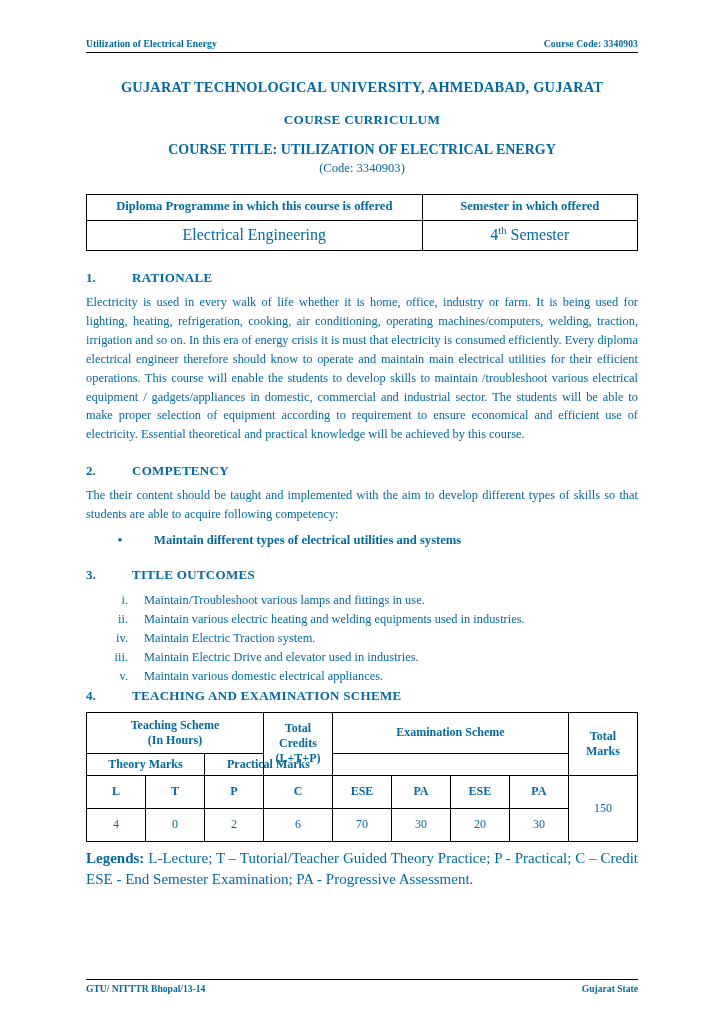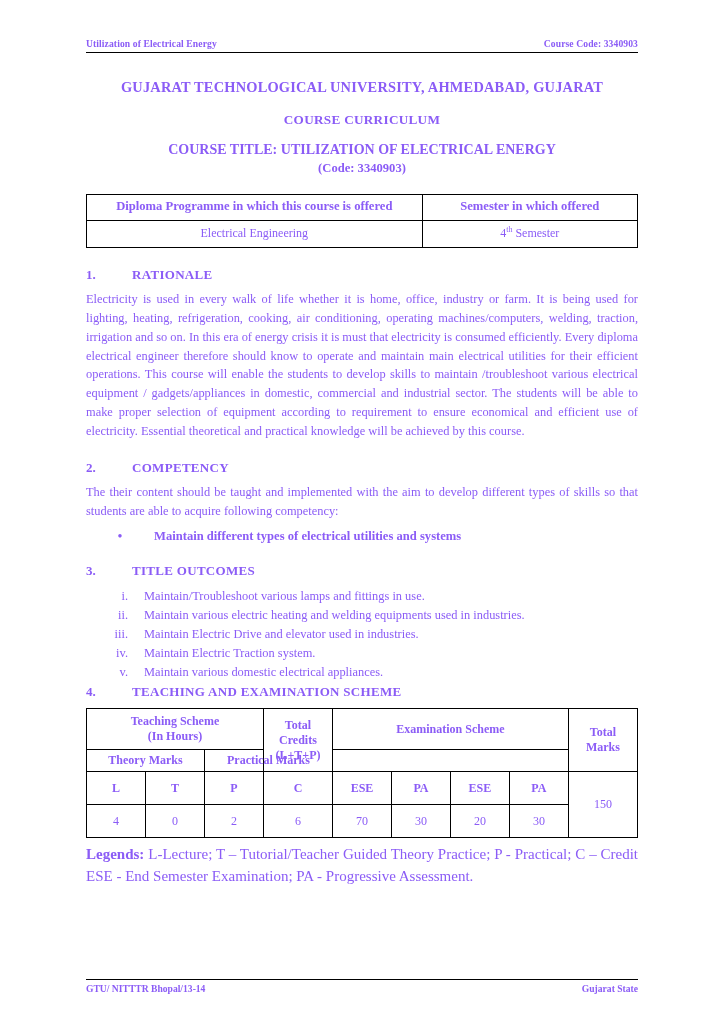--- a/index.html
+++ b/index.html
@@ -12,21 +12,21 @@
   }
   .page {
     width: 724px;
     height: 1024px;
     background: #ffffff;
     position: relative;
     margin: 0 auto;
     box-sizing: border-box;
     padding: 38px 86px 30px 86px;
     font-size: 12.4px;
-    color: #8b5cf6;
+    color: #0369a1;
     overflow: hidden;
   }
   .header-row {
     display: flex;
     justify-content: space-between;
     align-items: flex-end;
     font-size: 9.6px;
     font-weight: bold;
     padding-bottom: 3px;
     border-bottom: 1.2px solid #000;
@@ -47,40 +47,40 @@
     margin-top: 16px;
     letter-spacing: 0.3px;
   }
   .t3 {
     font-size: 14px;
     font-weight: bold;
     margin-top: 14px;
   }
   .t4 {
     font-size: 12.6px;
-    font-weight: bold;
+    font-weight: normal;
     margin-top: 3px;
   }
   table.prog {
     border-collapse: collapse;
     width: 100%;
     margin-top: 18px;
     table-layout: fixed;
   }
   table.prog td {
     border: 1.3px solid #000;
     text-align: center;
     padding: 4px 2px 6px 2px;
   }
   table.prog td.head {
     font-weight: bold;
     font-size: 12.6px;
   }
   table.prog td.val {
-    font-size: 12px;
+    font-size: 16px;
   }
   .sec {
     margin-top: 19px;
     display: flex;
     font-weight: bold;
     font-size: 13px;
   }
   .sec .num {
     width: 46px;
     flex: 0 0 46px;
@@ -224,26 +224,26 @@
   <ol class="roman">
     <li>
       <span class="rn">i.</span>
       <span>Maintain/Troubleshoot various lamps and fittings in use.</span>
     </li>
     <li>
       <span class="rn">ii.</span>
       <span>Maintain various electric heating and welding equipments used in industries.</span>
     </li>
     <li>
+      <span class="rn">iv.</span>
+      <span>Maintain Electric Traction system.</span>
+    </li>
+    <li>
       <span class="rn">iii.</span>
       <span>Maintain Electric Drive and elevator used in industries.</span>
-    </li>
-    <li>
-      <span class="rn">iv.</span>
-      <span>Maintain Electric Traction system.</span>
     </li>
     <li>
       <span class="rn">v.</span>
       <span>Maintain various domestic electrical appliances.</span>
     </li>
   </ol>
 
   <div class="sec sec-tight">
     <span class="num">4.</span>
     <span class="nm">TEACHING AND EXAMINATION SCHEME</span>

